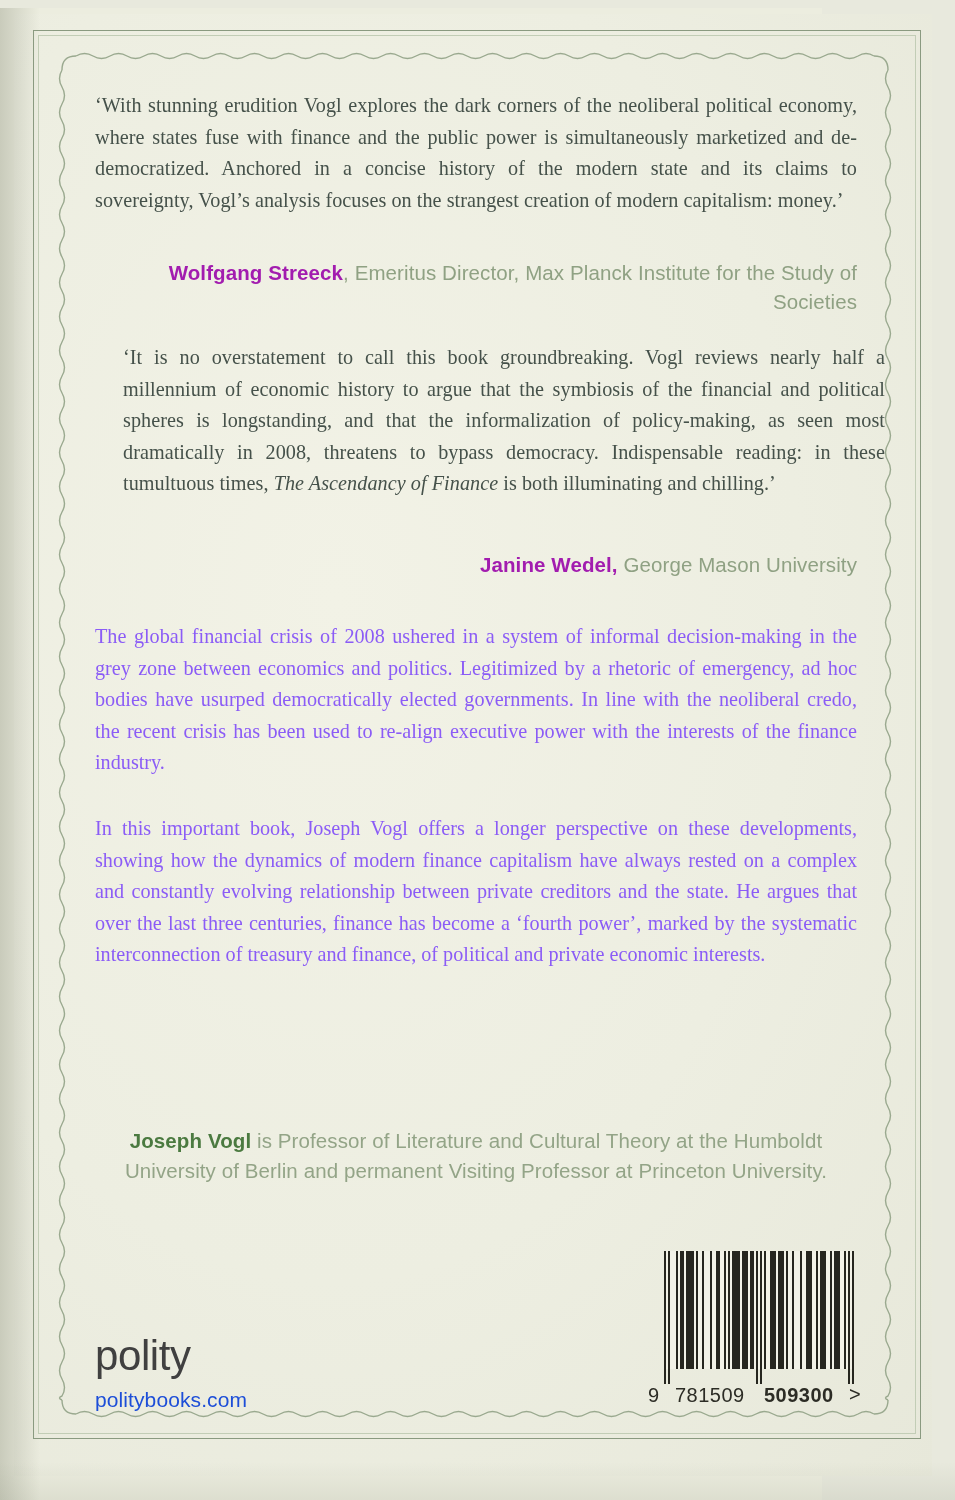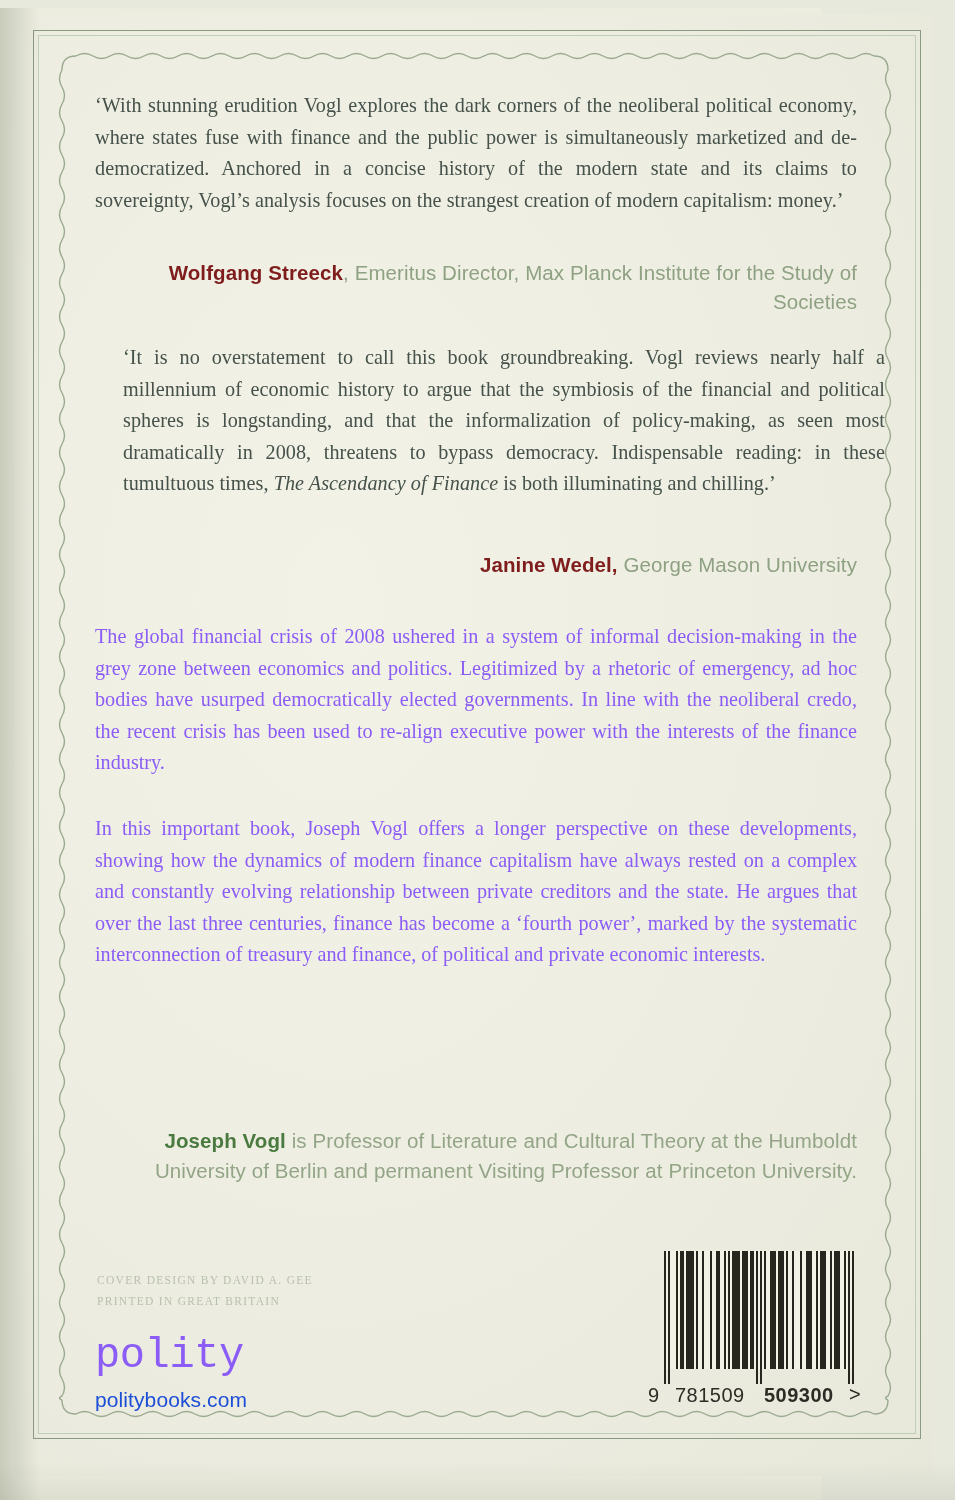--- a/index.html
+++ b/index.html
@@ -89,40 +89,40 @@
     font-family: "Liberation Sans", sans-serif;
     font-size: 20.5px;
     line-height: 29px;
     color: #8fa183;
     text-align: right;
     margin: 0;
     letter-spacing: 0.1px;
   }
   .attrib .name {
     font-weight: bold;
-    color: #7f1d1d;
+    color: #a21caf;
     margin-top: 40px;
   }
 
   .body-para {
     font-family: "Liberation Serif", serif;
     font-size: 20.2px;
     line-height: 31.6px;
     color: #8b5cf6;
     text-align: justify;
     margin: 0;
   }
   .body-para .ital { font-style: italic; }
 
   .bio {
     font-family: "Liberation Sans", sans-serif;
     font-size: 20.5px;
     line-height: 30px;
     color: #93a487;
-    text-align: right;
+    text-align: center;
     margin: 0;
     letter-spacing: 0.1px;
   }
   .bio .name {
     font-weight: bold;
     color: #4b7a40;
   }
 
   
   .blk-q1 { position: absolute; left: 0; top: 20px;  width: 762px; }
@@ -146,24 +146,24 @@
     color: #b9c0ad;
   }
   #credits div { white-space: nowrap; }
 
   
   #publisher {
     position: absolute;
     left: 95px; top: 1327px;
   }
   #polity-logo {
-    font-family: Liberation Mono, monospace;
+    font-family: Liberation Sans, sans-serif;
     font-size: 42px;
     font-weight: normal;
-    color: #8b5cf6;
+    color: #404040;
     letter-spacing: -0.4px;
     line-height: 42px;
   }
   #polity-url {
     font-family: "Liberation Sans", sans-serif;
     font-size: 21px;
     color: #1d4ed8;
     letter-spacing: 0.1px;
     margin-top: 12px;
     line-height: 22px;
@@ -268,24 +268,20 @@
     </div>
 
     <div class="blk-bio">
       <p class="bio">
         <span class="name">Joseph Vogl</span><span> is Professor of Literature and Cultural Theory at the Humboldt University of Berlin and permanent Visiting Professor at Princeton University.</span>
       </p>
     </div>
 
   </div>
 
-  <div id="credits">
-    <div>COVER DESIGN BY DAVID A. GEE</div>
-    <div>PRINTED IN GREAT BRITAIN</div>
-  </div>
 
   <div id="publisher">
     <div id="polity-logo">polity</div>
     <div id="polity-url">politybooks.com</div>
   </div>
 
   <div id="barcode-block">
     <div id="barcode-bars">
         <i class="g" style="left:0.00px;width:2.04px"></i>
         <i class="g" style="left:4.00px;width:2.04px"></i>

